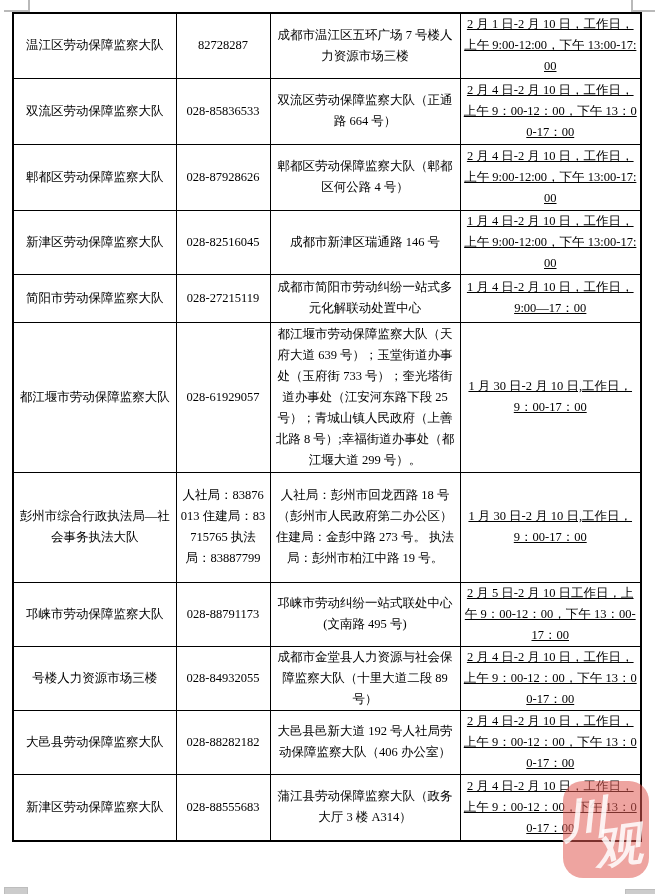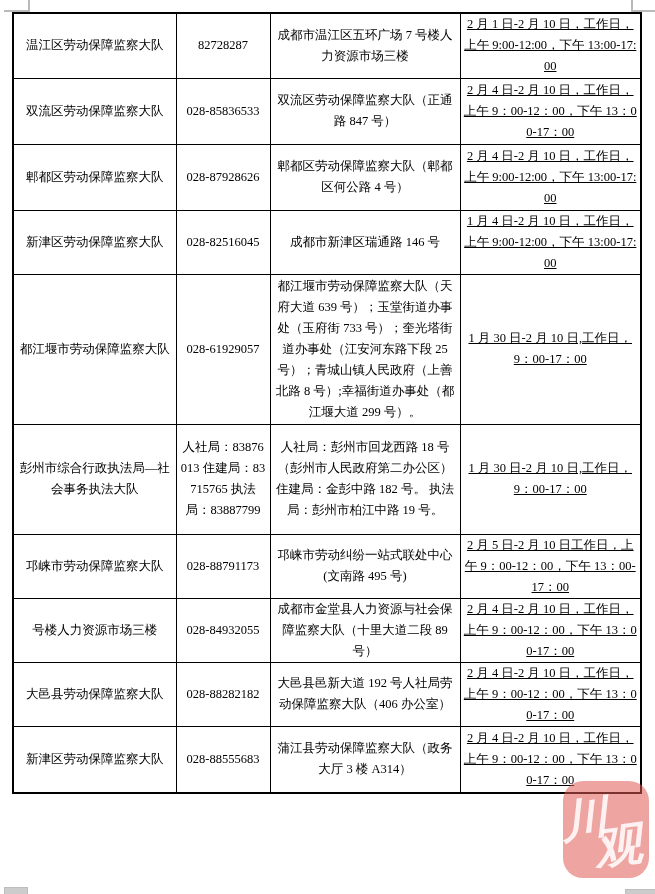--- a/index.html
+++ b/index.html
@@ -70,45 +70,51 @@
   <tbody>
     <tr style="height:65px">
       <td class="c-name">温江区劳动保障监察大队</td>
       <td class="c-phone">82728287</td>
       <td class="c-addr">成都市温江区五环广场 7 号楼人力资源市场三楼</td>
       <td class="c-time">2 月 1 日-2 月 10 日，工作日，上午 9:00-12:00，下午 13:00-17:00</td>
     </tr>
     <tr style="height:66px">
       <td class="c-name">双流区劳动保障监察大队</td>
       <td class="c-phone">028-85836533</td>
-      <td class="c-addr">双流区劳动保障监察大队（正通路 847 号）</td>
+      <td class="c-addr">双流区劳动保障监察大队（正通路 664 号）</td>
       <td class="c-time">2 月 4 日-2 月 10 日，工作日，上午 9：00-12：00，下午 13：00-17：00</td>
     </tr>
     <tr style="height:66px">
       <td class="c-name">郫都区劳动保障监察大队</td>
       <td class="c-phone">028-87928626</td>
       <td class="c-addr">郫都区劳动保障监察大队（郫都区何公路 4 号）</td>
       <td class="c-time">2 月 4 日-2 月 10 日，工作日，上午 9:00-12:00，下午 13:00-17:00</td>
     </tr>
     <tr style="height:62px">
       <td class="c-name">新津区劳动保障监察大队</td>
       <td class="c-phone">028-82516045</td>
       <td class="c-addr">成都市新津区瑞通路 146 号</td>
       <td class="c-time">1 月 4 日-2 月 10 日，工作日，上午 9:00-12:00，下午 13:00-17:00</td>
     </tr>
+    <tr style="height:48px">
+      <td class="c-name">简阳市劳动保障监察大队</td>
+      <td class="c-phone">028-27215119</td>
+      <td class="c-addr">成都市简阳市劳动纠纷一站式多元化解联动处置中心</td>
+      <td class="c-time">1 月 4 日-2 月 10 日，工作日，9:00—17：00</td>
+    </tr>
     <tr style="height:150px">
       <td class="c-name">都江堰市劳动保障监察大队</td>
       <td class="c-phone">028-61929057</td>
       <td class="c-addr">都江堰市劳动保障监察大队（天府大道 639 号）；玉堂街道办事处（玉府街 733 号）；奎光塔街道办事处（江安河东路下段 25 号）；青城山镇人民政府（上善北路 8 号）;幸福街道办事处（都江堰大道 299 号）。</td>
       <td class="c-time">1 月 30 日-2 月 10 日,工作日，9：00-17：00</td>
     </tr>
     <tr style="height:110px">
       <td class="c-name">彭州市综合行政执法局—社会事务执法大队</td>
       <td class="c-phone">人社局：83876013 住建局：83715765 执法局：83887799</td>
-      <td class="c-addr">人社局：彭州市回龙西路 18 号（彭州市人民政府第二办公区）住建局：金彭中路 182 号。 执法局：彭州市柏江中路 19 号。</td>
+      <td class="c-addr">人社局：彭州市回龙西路 18 号（彭州市人民政府第二办公区）住建局：金彭中路 273 号。 执法局：彭州市柏江中路 19 号。</td>
       <td class="c-time">1 月 30 日-2 月 10 日,工作日，9：00-17：00</td>
     </tr>
     <tr style="height:63px">
       <td class="c-name">邛崃市劳动保障监察大队</td>
       <td class="c-phone">028-88791173</td>
       <td class="c-addr">邛崃市劳动纠纷一站式联处中心(文南路 495 号)</td>
       <td class="c-time">2 月 5 日-2 月 10 日工作日，上午 9：00-12：00，下午 13：00-17：00</td>
     </tr>
     <tr style="height:63px">
       <td class="c-name">号楼人力资源市场三楼</td>

